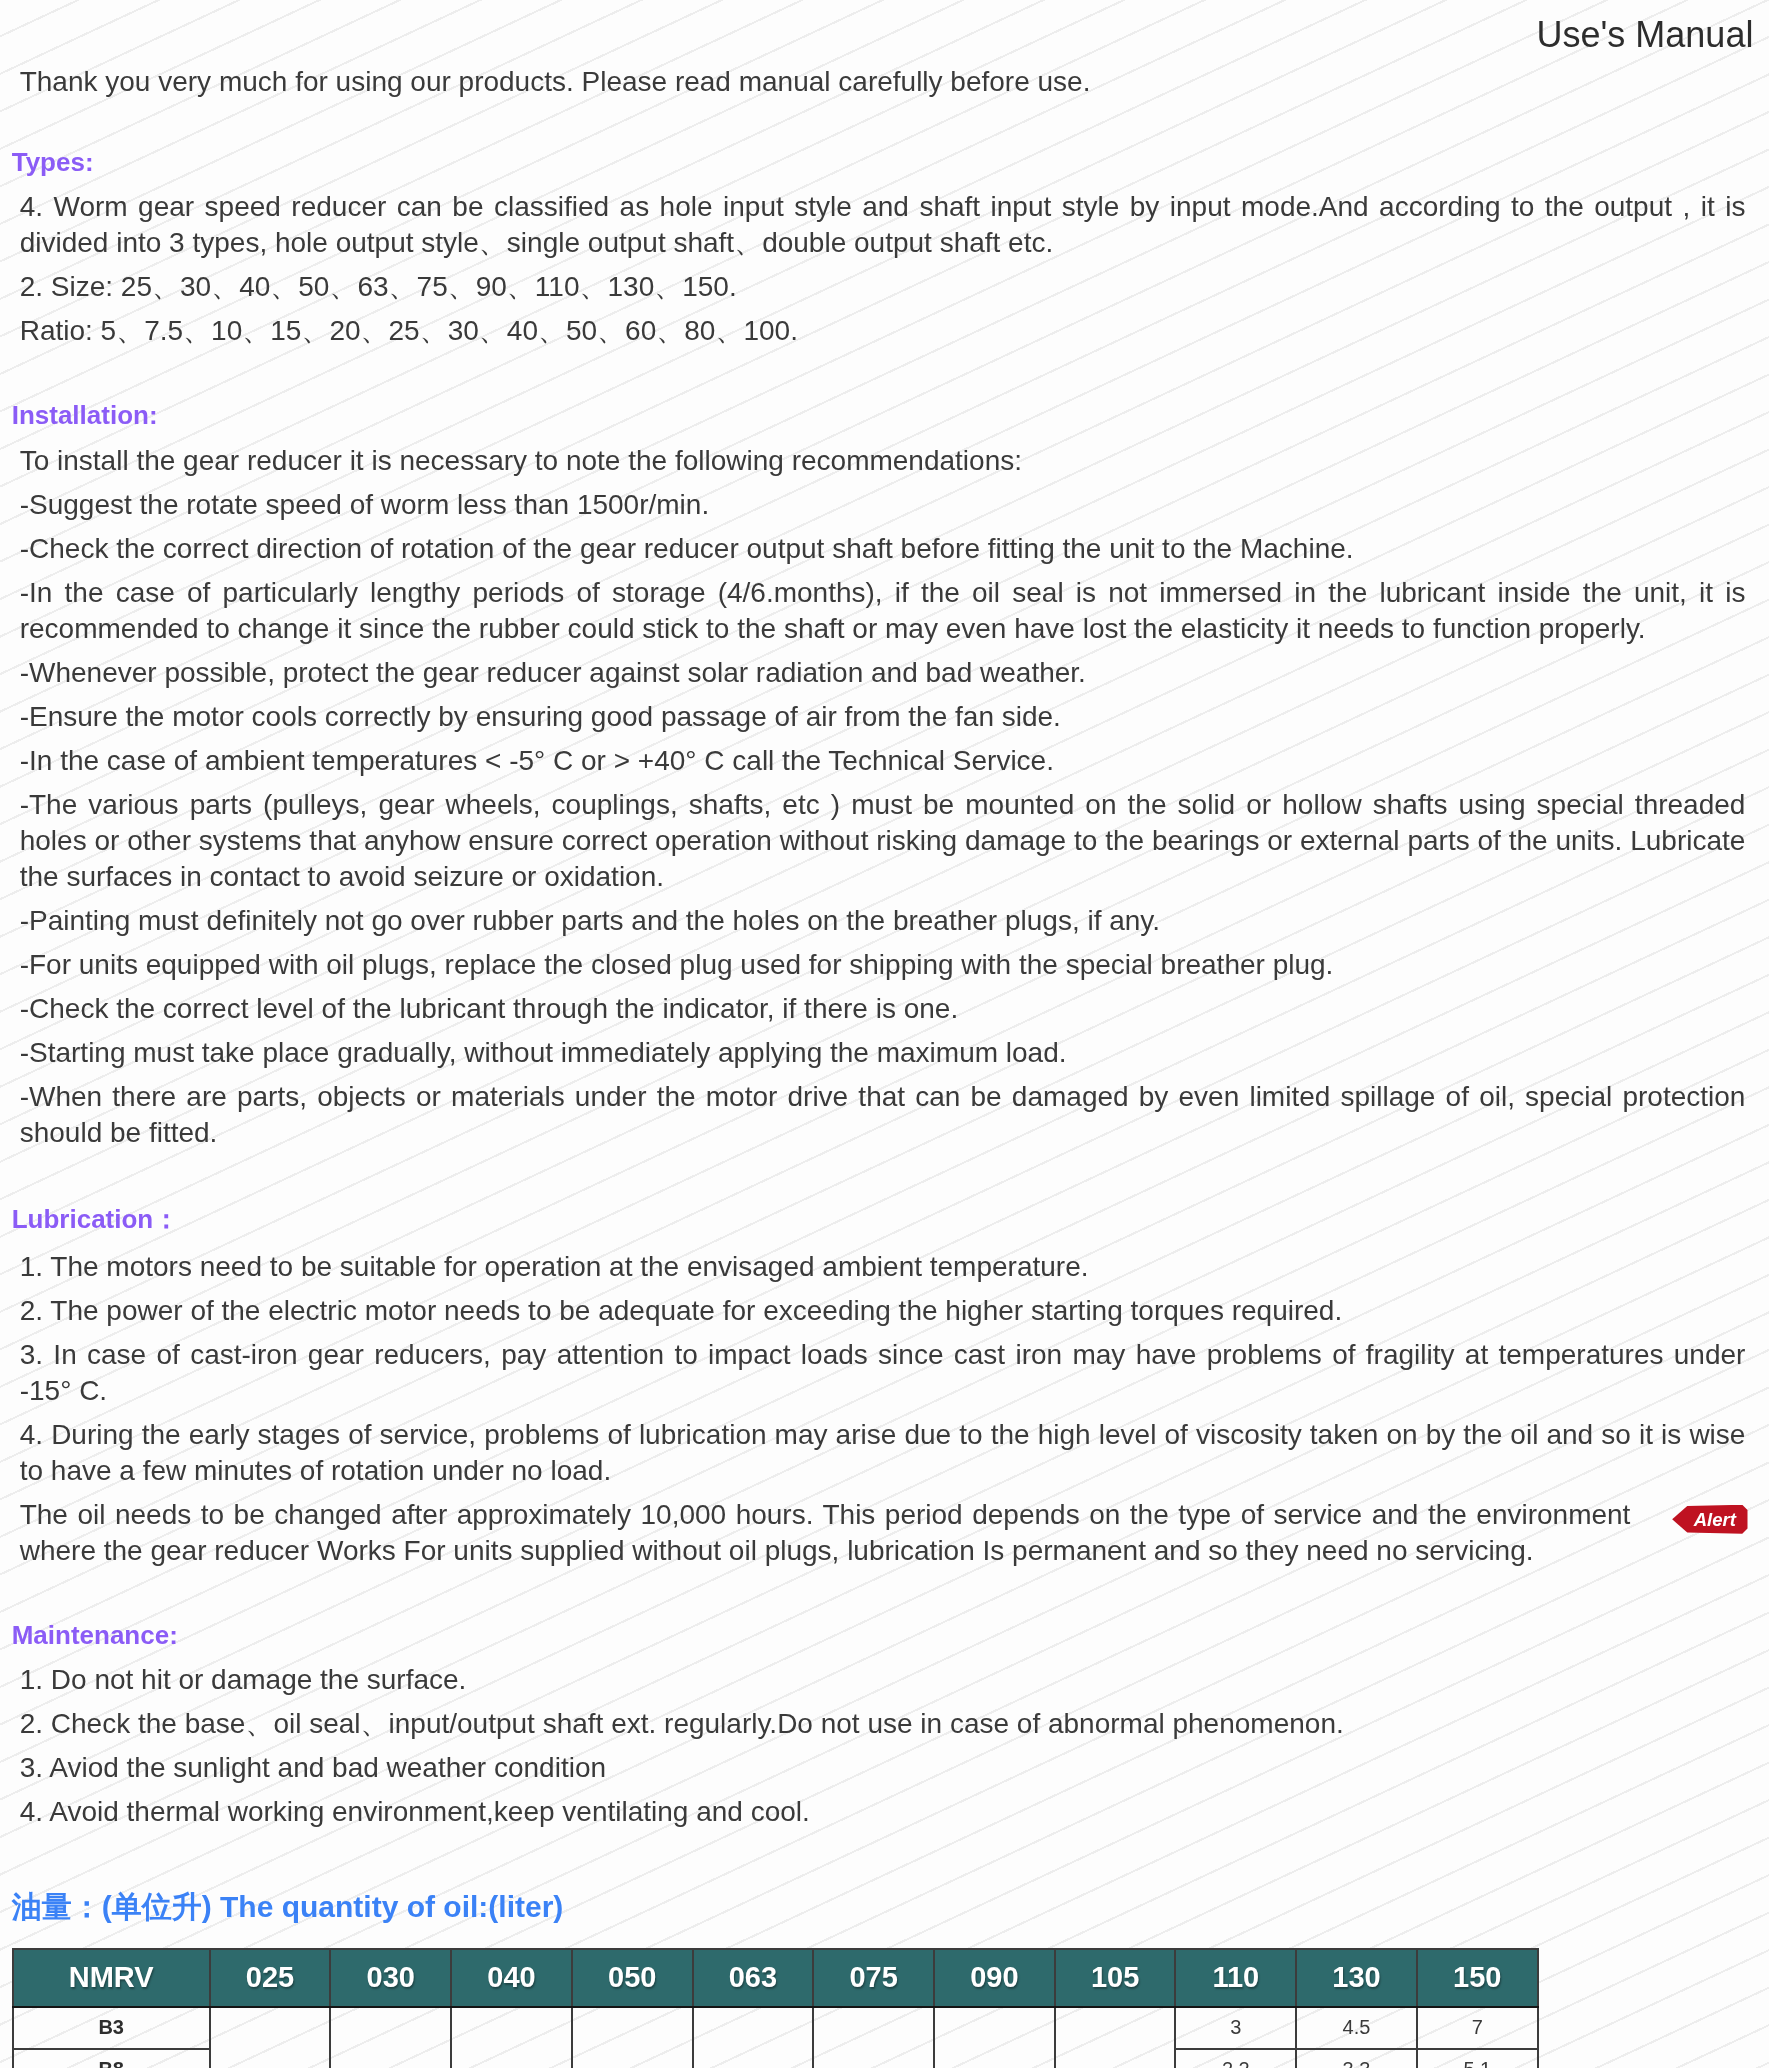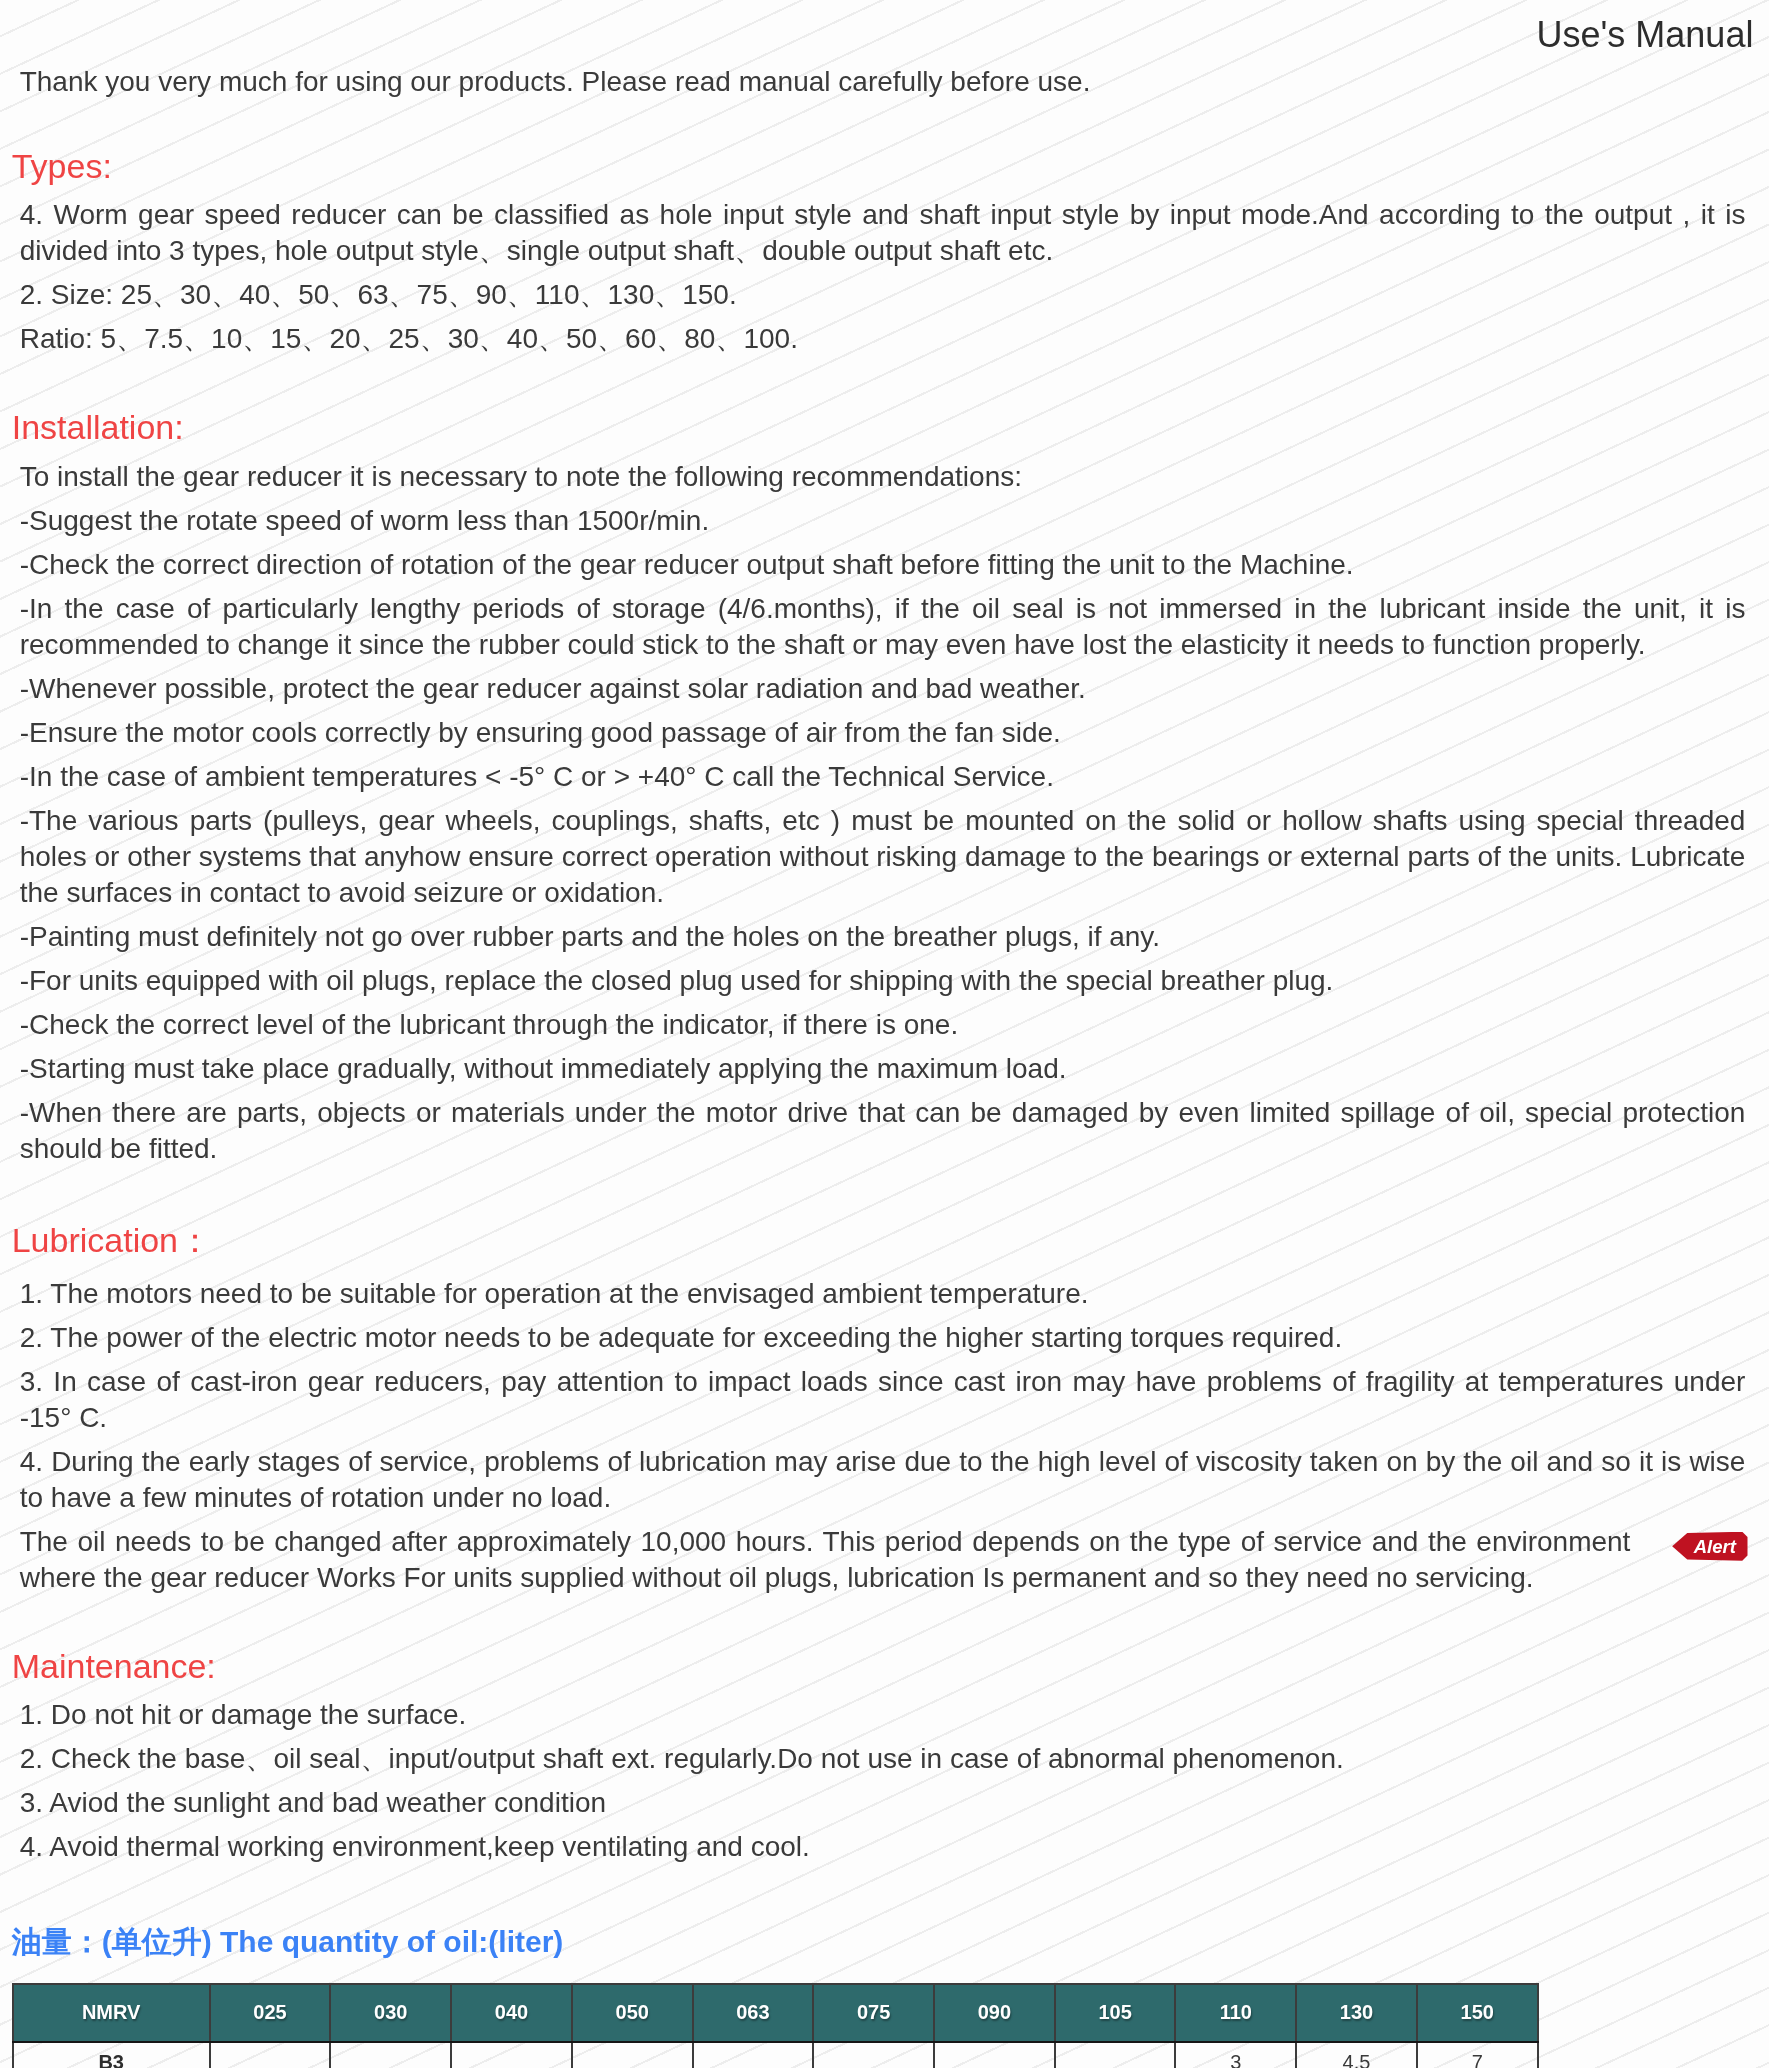--- a/index.html
+++ b/index.html
@@ -13,21 +13,21 @@
       #fdfdfd;
     overflow:hidden;
   }
   .page{padding:7.8px 15.6px 0 11.7px;box-sizing:border-box;width:1769px;}
   h1.doc-title{
     font-size:36px;font-weight:normal;color:#2d2d2d;
     margin:5.9px 0 5.9px 0;letter-spacing:0px;text-align:right;
   }
   p.intro{font-size:28px;margin:3.9px 0 0 0;}
   h2.section-heading{
-    font-size:34px;font-weight:normal;color:#ef4444;
+    font-size:26px;font-weight:bold;color:#8b5cf6;
     margin:51px 0 11.7px 0;
   }
   h2.first{margin-top:47px;}
   p.body-line{
     font-size:28px;line-height:36px;margin:8px;
     text-align:justify;
   }
   .lub-note-wrap{position:relative;}
   .lub-note-wrap p.body-line{padding-right:115px;}
   .alert-badge{
@@ -45,21 +45,21 @@
     border-collapse:collapse;table-layout:fixed;
     width:1527px;margin:0 0 0 0;
     background:transparent;
   }
   table.oil-table col.label-col{width:197px;}
   table.oil-table th, table.oil-table td{
     border:2px solid #3c3c3c;padding:0;text-align:center;
   }
   table.oil-table thead th{
     background:#2e6a6c;color:#ffffff;
-    font-size:20px;font-weight:bold;height:56px;
+    font-size:29px;font-weight:bold;height:56px;
     text-shadow:1px 2px 2px rgba(0,0,0,0.35);
     border-bottom:2.9px solid #151515;
   }
   table.oil-table tbody td{
     height:40px;font-size:20px;color:#3a3a3a;
     background:transparent;
   }
   table.oil-table td.row-label{font-weight:bold;color:#2e2e2e;}
 </style>
 </head>

